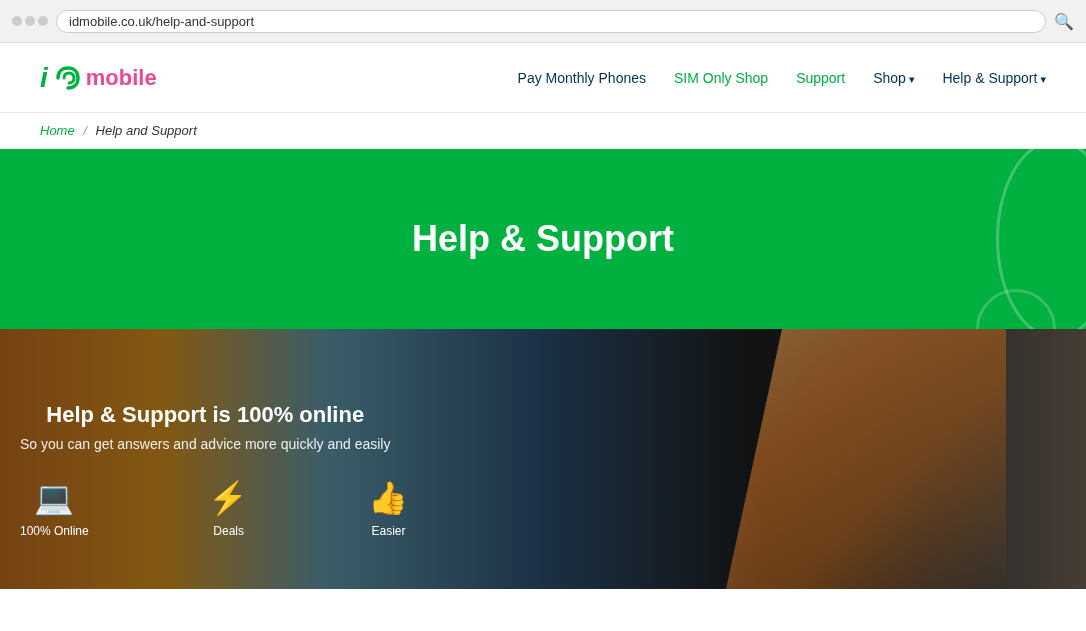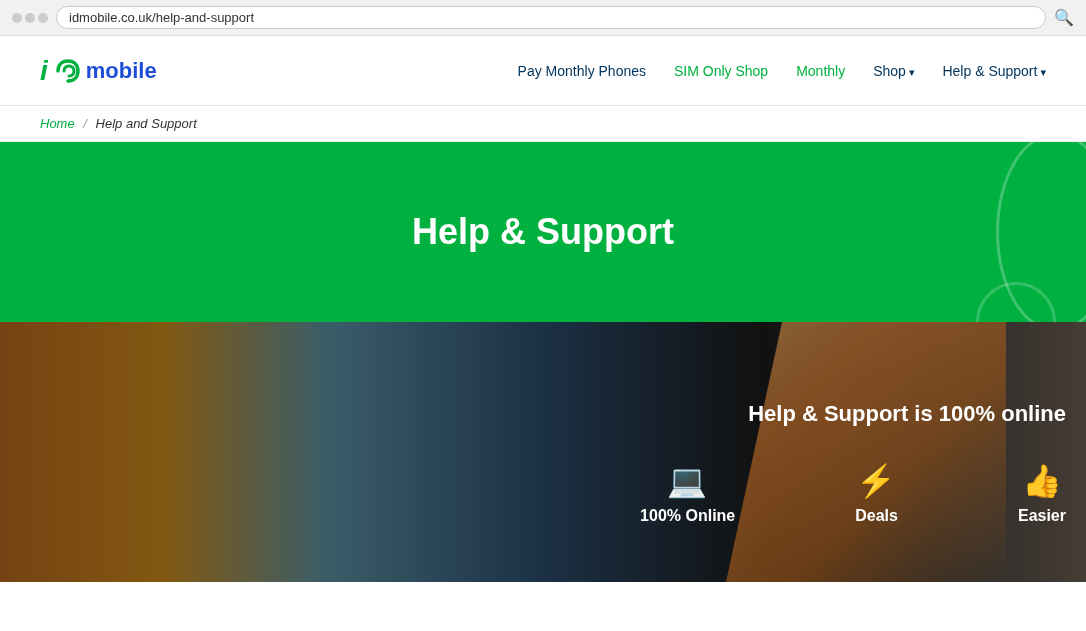--- a/index.html
+++ b/index.html
@@ -6,21 +6,21 @@
     body { font-family: Arial, sans-serif; width: 1086px; overflow-x: hidden; }
 
     
     .address-bar {
       background: #f1f1f1;
       border-bottom: 1px solid #ddd;
       padding: 6px 12px;
       display: flex;
       align-items: center;
       gap: 8px;
-      height: 36px;
+      height: 43px;
     }
     .address-bar-dots {
       display: flex; gap: 3px;
     }
     .address-bar-dots span {
       width: 10px; height: 10px; border-radius: 50%; background: #ccc;
     }
     .address-input {
       flex: 1;
       background: white;
@@ -50,21 +50,21 @@
       gap: 2px;
       text-decoration: none;
     }
     .logo-i {
       color: #00b140;
       font-size: 28px;
       font-weight: 900;
       font-style: italic;
     }
     .logo-text {
-      color: #1d4ed8;
+      color: #ec4899;
       font-size: 22px;
       font-weight: 700;
       margin-left: 2px;
     }
 
     .nav-links {
       display: flex;
       align-items: center;
       gap: 28px;
       list-style: none;
@@ -173,21 +173,21 @@
     .photo-section {
       position: relative;
       min-height: 260px;
       background: linear-gradient(
         rgba(0,0,0,0.35), rgba(0,0,0,0.35)
       ), 
       
       linear-gradient(90deg, #b5651d 0%, #c8871a 15%, #5a8fa0 30%, #2a4a6a 50%, #1a1a1a 70%, #3a3a3a 85%, #6b5d4f 100%);
       display: flex;
       flex-direction: column;
-      align-items: flex-end;
+      align-items: flex-start;
       justify-content: center;
       padding: 40px 20px 18px;
       overflow: hidden;
     }
 
     .photo-overlay-text {
       text-align: center;
       z-index: 2;
       margin-bottom: 30px;
     }
@@ -212,22 +212,22 @@
       flex-direction: column;
       align-items: center;
       gap: 10px;
       color: white;
     }
     .feature-icon {
       font-size: 32px;
       line-height: 1;
     }
     .feature-label {
-      font-size: 16px;
-      font-weight: 700;
+      font-size: 12px;
+      font-weight: 400;
     }
 
     
     .phone-hand-overlay {
       position: absolute;
       right: 80px;
       bottom: 0;
       width: 280px;
       height: 100%;
       background: linear-gradient(135deg, #d4a055 0%, #c87028 30%, #a05818 60%, transparent 100%);
@@ -255,21 +255,21 @@
       <path d="M8 14 C8 8 12 4 18 4 C24 4 28 8 28 14 C28 20 24 24 18 24" stroke="#00b140" stroke-width="3.5" fill="none" stroke-linecap="round"></path>
       <path d="M14 14 C14 11 16 9 19 9 C22 9 24 11 24 14 C24 17 22 19 19 19" stroke="#00b140" stroke-width="3" fill="none" stroke-linecap="round"></path>
     </svg>
     <span class="logo-text">mobile</span>
   </a>
 
   <nav>
     <ul class="nav-links">
       <li><a href="#">Pay Monthly Phones</a></li>
       <li><a href="#" class="green">SIM Only Shop</a></li>
-      <li><a href="#" class="green">Monthly</a></li>
+      <li><a href="#" class="green">Support</a></li>
       <li><a href="#" class="with-arrow">Shop</a></li>
       <li><a href="#" class="with-arrow">Help &amp; Support</a></li>
     </ul>
   </nav>
 
 </header>
 
 <div class="breadcrumb">
   <a href="#">Home</a>
   <span class="sep">/</span>
@@ -279,20 +279,21 @@
 <section class="hero-banner">
   <h1>Help &amp; Support</h1>
   <div class="deco-circle"></div>
   <div class="deco-circle2"></div>
 </section>
 
 <section class="photo-section">
   <div class="phone-hand-overlay"></div>
   <div class="photo-overlay-text">
     <h2>Help &amp; Support is 100% online</h2>
+    <p>So you can get answers and advice more quickly and easily</p>
   </div>
   <div class="features-row">
     <div class="feature-item">
       <span class="feature-icon">💻</span>
       <span class="feature-label">100% Online</span>
     </div>
     <div class="feature-item">
       <span class="feature-icon">⚡</span>
       <span class="feature-label">Deals</span>
     </div>

